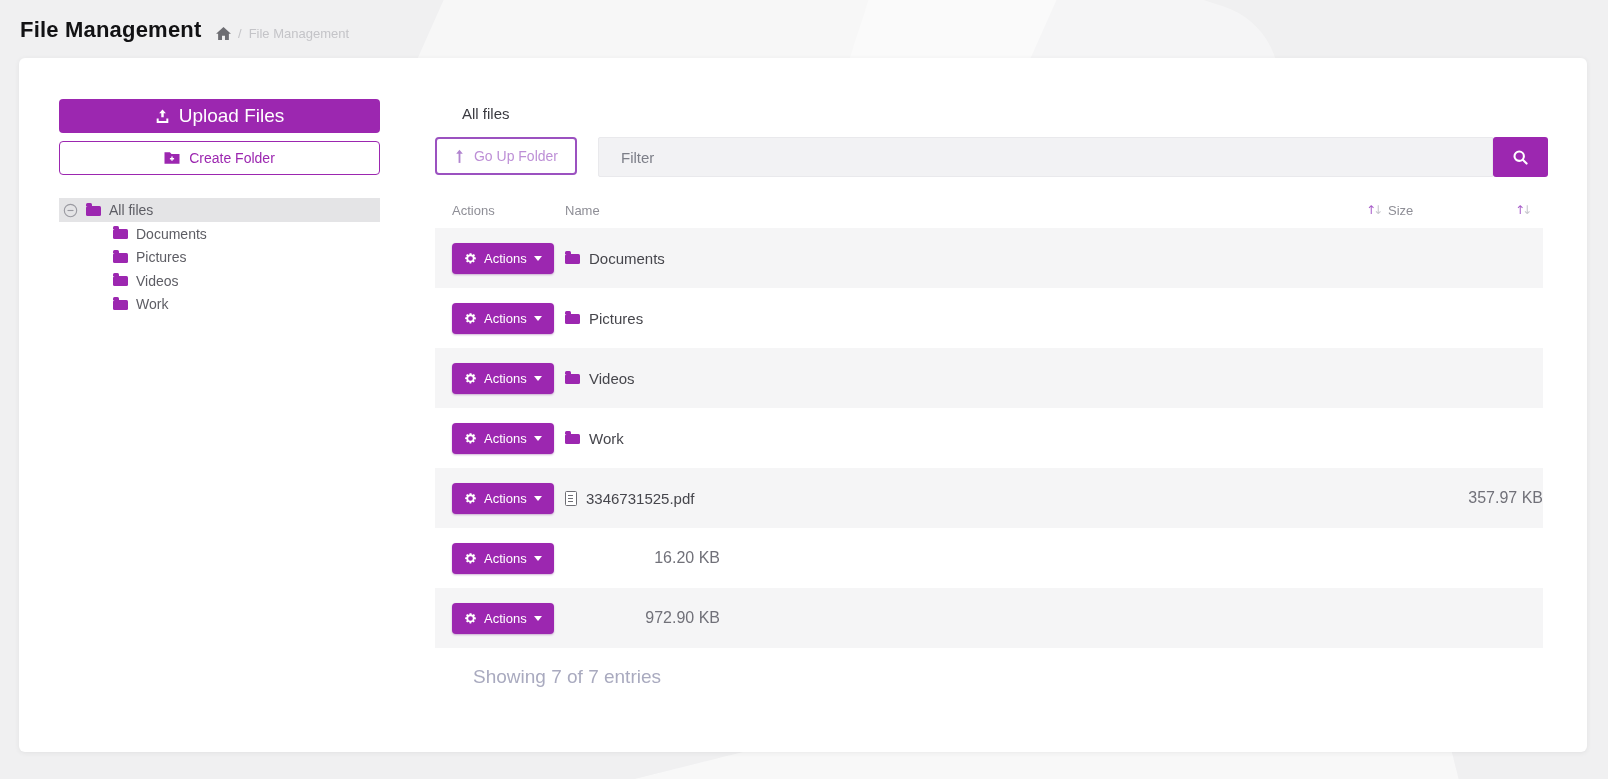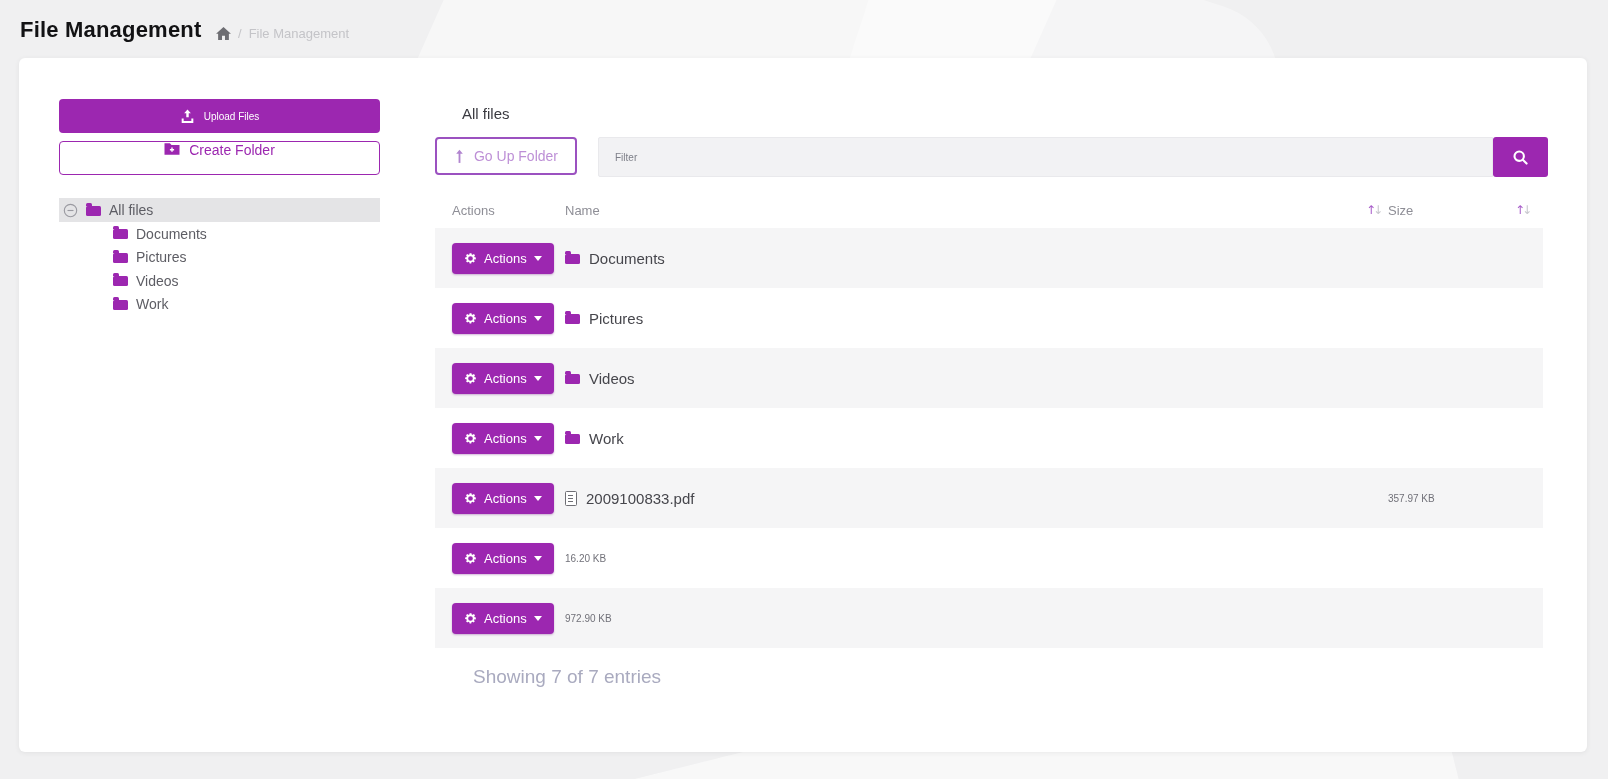--- a/index.html
+++ b/index.html
@@ -27,47 +27,47 @@
     position:absolute; left:19px; top:58px; width:1568px; height:694px;
     background:#ffffff; border-radius:6px; box-shadow:0 1px 5px rgba(60,60,70,.08);
     z-index:1;
   }
 
   
   .sidebar { position:absolute; left:40px; top:41px; width:321px; }
   .btn { cursor:pointer; font-family:"Liberation Sans", sans-serif; }
   .btn-upload {
     width:321px; height:34px; background:var(--accent); color:#fff; border:none;
-    border-radius:4px; font-size:10px; display:flex; align-items:center; justify-content:center; gap:9px;
+    border-radius:4px; font-size:19px; display:flex; align-items:center; justify-content:center; gap:9px;
   }
   .btn-create {
     width:321px; height:34px; margin-top:8px; background:#fff; color:var(--accent);
     border:1.5px solid var(--accent); border-radius:4px; font-size:14px;
-    display:flex; justify-content:center; gap:9px;
+    display:flex; align-items:center; justify-content:center; gap:9px;
   }
   .tree { margin-top:23px; font-size:14px; color:#5d5d64; }
   .tree-root {
     height:24px; display:flex; align-items:center; gap:8px; padding-left:4px;
     background:#e4e4e6; cursor:pointer;
   }
   .tree-child { height:23.5px; display:flex; align-items:center; gap:8px; padding-left:54px; cursor:pointer; }
   .folder-glyph { width:15px; height:10px; background:var(--accent); border-radius:1.5px; position:relative; display:inline-block; margin-top:1px; flex:0 0 auto; }
   .folder-glyph::before { content:""; position:absolute; top:-3px; left:0; width:6px; height:3px; background:var(--accent); border-radius:1.5px 1.5px 0 0; }
 
   
   .main { position:absolute; left:416px; top:0; width:1113px; }
   .folder-title { position:absolute; left:27px; top:47px; font-size:15px; color:#3a3a40; }
   .controls { position:absolute; left:0; top:79px; width:1113px; height:40px; display:flex; align-items:flex-start; }
   .btn-goup {
     width:142px; height:38px; background:#fff; border:2px solid #9b51c0; border-radius:4px;
     color:#bd8fd6; font-size:14px; display:flex; align-items:center; justify-content:center; gap:9px;
   }
   .filter-input {
     margin-left:21px; width:895px; height:40px; background:#f2f2f4; border:1px solid #e9e9ec;
-    border-radius:2px 0 0 2px; padding:0 16px; font-size:10px; color:#55555c;
+    border-radius:2px 0 0 2px; padding:0 22px; font-size:15px; color:#55555c;
     font-family:"Liberation Sans", sans-serif; outline:none;
   }
   .filter-input::placeholder { color:#7d7f88; }
   .btn-search {
     width:55px; height:40px; background:var(--accent); border:none; border-radius:3px;
     display:flex; align-items:center; justify-content:center;
   }
 
   
   .thead { position:absolute; left:0; top:134px; width:1108px; height:36px; display:flex; align-items:center; font-size:13px; color:#8e8e96; }
@@ -82,21 +82,21 @@
   .trow { height:60px; display:flex; align-items:center; background:#fff; }
   .trow.striped { background:#f5f5f6; }
   .cell-actions { width:130px; padding-left:17px; }
   .actions-btn {
     height:31px; padding:0 12px; background:var(--accent); border:none; border-radius:4px;
     color:#fff; font-size:13px; display:flex; align-items:center; gap:7px;
     box-shadow:0 1px 2px rgba(120,40,140,.35);
   }
   .caret { width:0; height:0; border-left:4px solid transparent; border-right:4px solid transparent; border-top:5px solid #fff; display:inline-block; }
   .cell-name { flex:1; display:flex; align-items:center; gap:9px; font-size:15px; color:#46464c; }
-  .cell-size { width:155px; font-size:10px; color:#717179; }
+  .cell-size { width:155px; font-size:16px; color:#717179;text-align:right; }
 
   
   .file-glyph { width:12px; height:15px; border:1.3px solid #6e6e74; border-radius:1.5px; position:relative; display:inline-block; flex:0 0 auto; background:#fff; }
   .file-pdf-icon::after { content:""; position:absolute; left:2px; top:3px; width:5px; height:7px;
     background:repeating-linear-gradient(#6e6e74 0 1px, transparent 1px 3px); }
   .file-image-icon::after { content:""; position:absolute; left:2px; top:3px; width:3px; height:3px; border-radius:50%; border:1px solid #6e6e74; }
   .file-image-icon::before { content:""; position:absolute; left:1px; bottom:2px; border-left:3px solid transparent; border-right:3px solid transparent; border-bottom:4px solid #6e6e74; }
   .file-archive-icon::after { content:""; position:absolute; left:4px; top:1px; width:1.5px; height:9px;
     background:repeating-linear-gradient(#6e6e74 0 1.5px, transparent 1.5px 3px); }
 
@@ -301,21 +301,21 @@
           <svg viewBox="0 0 16 16" width="13" height="13">
                   <path fill="#fff" fill-rule="evenodd" d="M8 5.1a2.9 2.9 0 1 1 0 5.8 2.9 2.9 0 0 1 0-5.8zm6.4 4.1-1.6-.3c-.1.5-.3.9-.5 1.3l1 1.3-1.5 1.5-1.3-1c-.4.2-.8.4-1.3.5l-.3 1.6H6.9l-.3-1.6c-.5-.1-.9-.3-1.3-.5l-1.3 1-1.5-1.5 1-1.3c-.2-.4-.4-.8-.5-1.3l-1.6-.3V6.9l1.6-.3c.1-.5.3-.9.5-1.3l-1-1.3 1.5-1.5 1.3 1c.4-.2.8-.4 1.3-.5l.3-1.6h2.3l.3 1.6c.5.1.9.3 1.3.5l1.3-1 1.5 1.5-1 1.3c.2.4.4.8.5 1.3l1.6.3z"></path>
                 </svg>
         </span>
         <span>Actions</span>
         <span class="caret"></span>
       </button>
     </div>
     <div class="cell-name">
       <span class="file-pdf-icon file-glyph"></span>
-      <span>2009100833.pdf</span>
+      <span>3346731525.pdf</span>
     </div>
     <div class="cell-size">357.97 KB</div>
   </div>
 
   <div class="trow">
     <div class="cell-actions">
       <button class="btn actions-btn">
         <span>
           <svg viewBox="0 0 16 16" width="13" height="13">
                   <path fill="#fff" fill-rule="evenodd" d="M8 5.1a2.9 2.9 0 1 1 0 5.8 2.9 2.9 0 0 1 0-5.8zm6.4 4.1-1.6-.3c-.1.5-.3.9-.5 1.3l1 1.3-1.5 1.5-1.3-1c-.4.2-.8.4-1.3.5l-.3 1.6H6.9l-.3-1.6c-.5-.1-.9-.3-1.3-.5l-1.3 1-1.5-1.5 1-1.3c-.2-.4-.4-.8-.5-1.3l-1.6-.3V6.9l1.6-.3c.1-.5.3-.9.5-1.3l-1-1.3 1.5-1.5 1.3 1c.4-.2.8-.4 1.3-.5l.3-1.6h2.3l.3 1.6c.5.1.9.3 1.3.5l1.3-1 1.5 1.5-1 1.3c.2.4.4.8.5 1.3l1.6.3z"></path>

